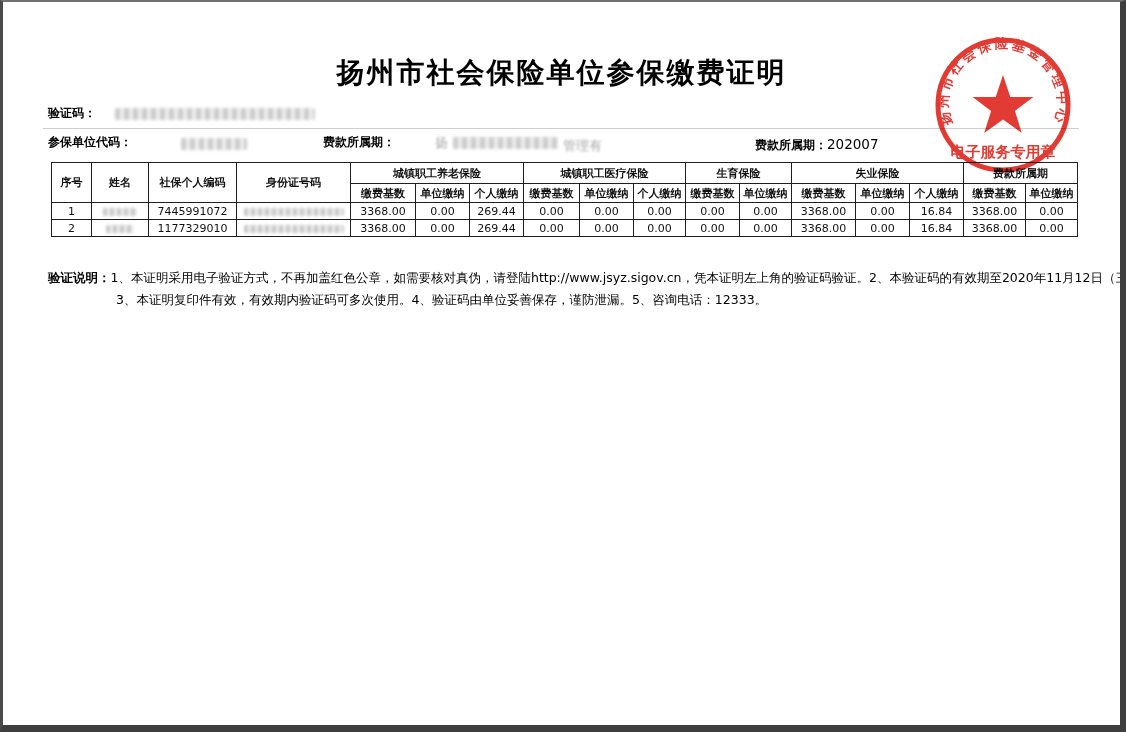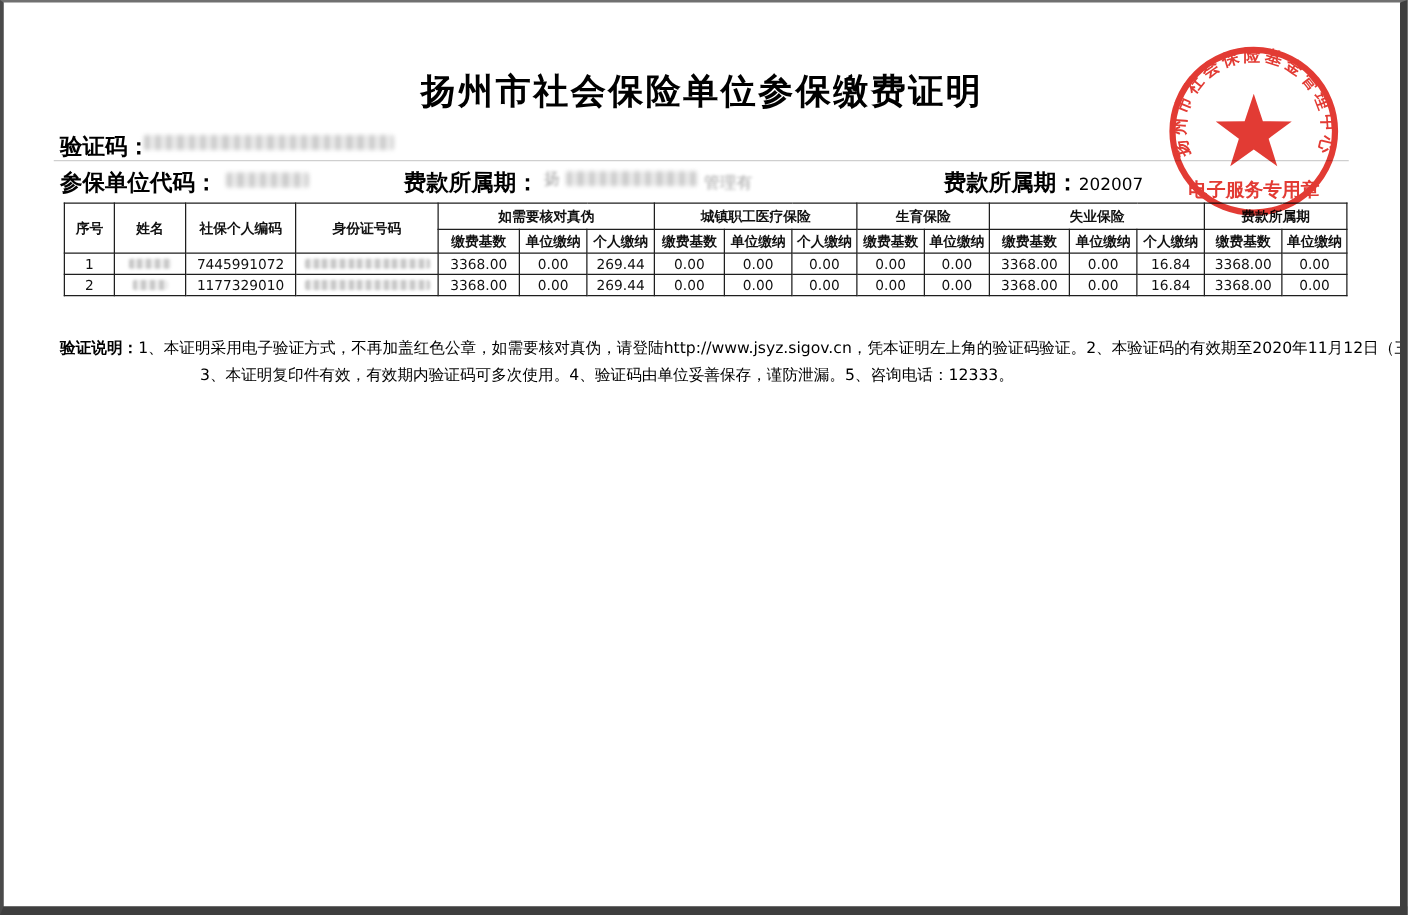--- a/index.html
+++ b/index.html
@@ -9,21 +9,21 @@
     font-family:"DejaVu Sans","Liberation Sans",sans-serif; color:#111;
     border-left:3px solid #4a4a4a; border-top:2px solid #707070;
     border-right:6px solid #3e3e3e; border-bottom:7px solid #3e3e3e;
     overflow:hidden;
   }
   .title {
     position:absolute; top:52px; left:0; right:0; text-align:center;
     font-size:28px; font-weight:bold; letter-spacing:2px;
     font-family:"DejaVu Serif","Liberation Serif",serif; color:#000;
   }
-  .meta-label { font-weight:bold; font-size:18px; color:#000; }
+  .meta-label { font-weight:bold; font-size:12px; color:#000; }
   .meta-value { font-size:13.5px; color:#000; }
   .abs { position:absolute; white-space:nowrap; }
   .sep-line { position:absolute; left:40px; width:1036px; height:1px; background:#cfcfcf; }
   
   .redact {
     position:absolute; height:12px; border-radius:2px;
     background:repeating-linear-gradient(90deg,#8f8f8f 0 5px,#d9d9d9 5px 9px);
     filter:blur(1.8px); opacity:.45;
   }
   .faint { color:#777; filter:blur(1.2px); opacity:.65; font-size:13px; }
@@ -92,21 +92,21 @@
         <col style="width:54px">
       <col style="width:62px">
         <col style="width:52px">
     </colgroup>
     <thead>
       <tr class="gr">
         <th rowspan="2">序号</th>
         <th rowspan="2">姓名</th>
         <th rowspan="2">社保个人编码</th>
         <th rowspan="2">身份证号码</th>
-        <th colspan="3">如需要核对真伪</th>
+        <th colspan="3">城镇职工养老保险</th>
         <th colspan="3">城镇职工医疗保险</th>
         <th colspan="2">生育保险</th>
         <th colspan="3">失业保险</th>
         <th colspan="2">费款所属期</th>
       </tr>
       <tr class="sub">
         <th>缴费基数</th>
         <th>单位缴纳</th>
         <th>个人缴纳</th>
         <th>缴费基数</th>
@@ -159,21 +159,21 @@
         <td>16.84</td>
         <td>3368.00</td>
         <td>0.00</td>
       </tr>
     </tbody>
   </table>
 
   <div class="abs note" style="left:45px; top:268px;">
     <b>验证说明：</b><span>1、本证明采用电子验证方式，不再加盖红色公章，如需要核对真伪，请登陆http://www.jsyz.sigov.cn，凭本证明左上角的验证码验证。2、本验证码的有效期至2020年11月12日（三个月）。</span>
   </div>
-  <div class="abs note" style="left:113px; top:290px;margin-left:44px;">
+  <div class="abs note" style="left:113px; top:290px;">
     <span>3、本证明复印件有效，有效期内验证码可多次使用。4、验证码由单位妥善保存，谨防泄漏。5、咨询电话：12333。</span>
   </div>
 
   <svg class="seal" viewBox="0 0 144 144">
     <circle cx="72" cy="72" r="65" fill="none" stroke="#e02a22" stroke-width="5"></circle>
     <polygon fill="#e02a22" points="72,42 79.3,63.9 102.4,64.1 83.9,77.9 90.8,99.9 72,86.5 53.2,99.9 60.1,77.9 41.6,64.1 64.7,63.9"></polygon>
     <defs>
       <path id="sealArc" d="M 21,91 A 55,55 0 1 1 123,91" fill="none"></path>
     </defs>
     <text font-size="13.5" font-weight="bold" fill="#e02a22" letter-spacing="3" font-family="DejaVu Sans, Liberation Sans, sans-serif">

